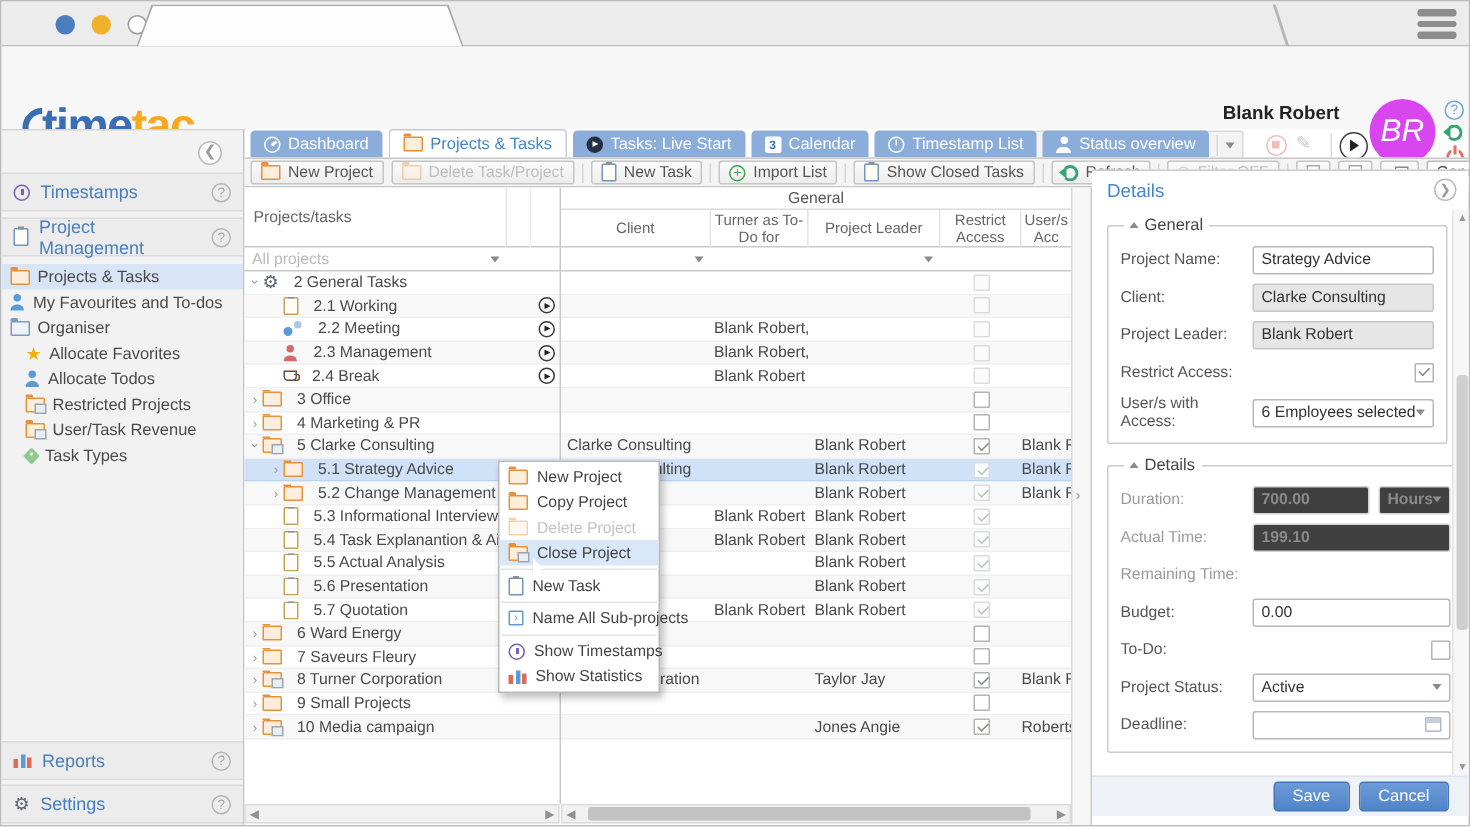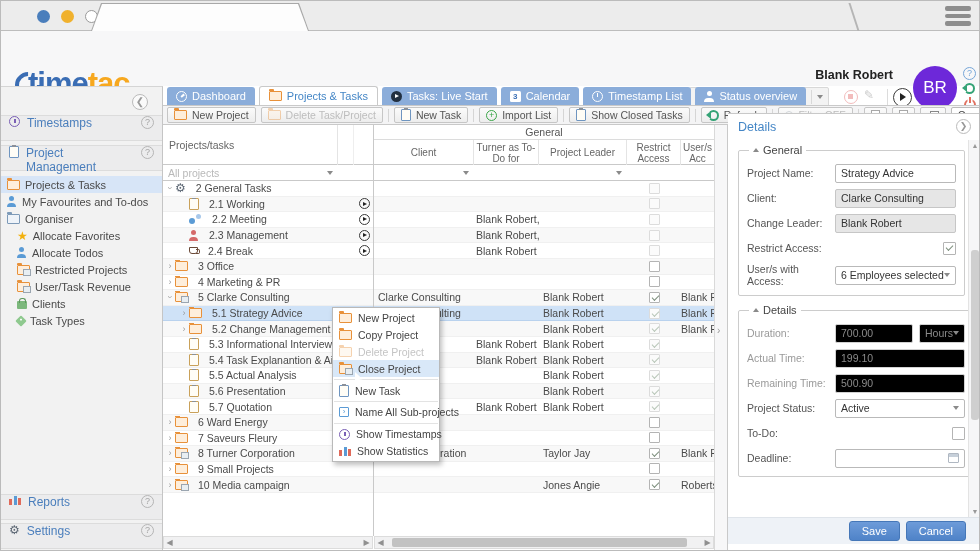--- a/index.html
+++ b/index.html
@@ -35,38 +35,38 @@
   .timerbar .tv { color:#555; padding:0 6px; }
   .car { width:0; height:0; border-left:3.5px solid transparent; border-right:3.5px solid transparent; border-top:4px solid #8a8a8a; }
   .carup { width:0; height:0; border-left:3.5px solid transparent; border-right:3.5px solid transparent; border-bottom:4px solid #8a8a8a; }
   .timerbar .car { margin-right:5px; }
   .stopc { position:absolute; left:843px; top:59px; width:14px; height:14px; border:1.5px solid #f2bcbc; border-radius:50%; }
   .stopc::after { content:""; position:absolute; left:3px; top:3px; width:5px; height:5px; background:#f2bcbc; }
   .pencil { position:absolute; left:863px; top:57px; font-size:12px; color:#c9c9c9; }
   .hsep { position:absolute; left:886px; top:58px; width:1px; height:16px; background:#dcdcdc; }
   .playbtn { position:absolute; left:892px; top:57px; width:19px; height:19px; border:1.5px solid #3c3c3c; border-radius:50%; }
   .playbtn::after { content:""; position:absolute; left:6px; top:4px; border-left:6px solid #222; border-top:4px solid transparent; border-bottom:4px solid transparent; }
-  .avatar { position:absolute; left:912px; top:35px; width:44px; height:44px; border-radius:50%; background:#6d28d9;
-            color:#fff; font-size:17px; display:flex; align-items:center; justify-content:center; }
+  .avatar { position:absolute; left:912px; top:35px; width:44px; height:44px; border-radius:50%; background:#d946ef;
+            color:#fff; font-size:21px; display:flex; align-items:center; justify-content:center;font-style:italic; }
   .helpq { position:absolute; left:962px; top:36px; width:13px; height:13px; border:1.5px solid #76a6d8; border-radius:50%; color:#76a6d8; font-size:9px; text-align:center; line-height:11px; }
   .refr { width:11px; height:11px; border:2px solid #35a376; border-radius:50%; border-left-color:transparent; position:relative; }
   .refr::after { content:""; position:absolute; left:-4px; top:-1px; border-top:4px solid transparent; border-bottom:4px solid transparent; border-right:5px solid #35a376; }
   .hdr-refr { position:absolute; left:963px; top:52px; }
   .pow { position:absolute; left:963px; top:68px; width:12px; height:12px; border:2px solid #e0705f; border-radius:50%; }
   .pow::after { content:""; position:absolute; left:3px; top:-4px; width:2px; height:6px; background:#e0705f; box-shadow:0 0 0 1.5px #fff; }
   .bulbbtn { position:absolute; left:956px; top:82px; width:22px; height:20px; background:#8badda; border-radius:3px; }
   .bulb { position:absolute; left:7px; top:4px; width:8px; height:8px; background:#fff; border-radius:50%; }
   .bulb::after { content:""; position:absolute; left:2px; top:8px; width:4px; height:3px; background:#fff; }
   .pagescroll { position:absolute; right:0; top:100px; width:5px; height:18px; background:#6a9ad8; border-radius:2px; }
 
   
   .sidebar { position:absolute; left:0; top:85px; width:162px; height:466px; background:#f2f2f2; border-right:1px solid #c5c5c5; border-top:1px solid #d5d5d5; }
   .sb-collapse { position:absolute; right:14px; top:7px; width:16px; height:16px; border:1px solid #bbb; border-radius:50%; color:#999; font-size:10px; text-align:center; line-height:14px; background:#fafafa; }
   .sbar { position:absolute; left:0; width:100%; height:26px; background:#ececed; border-top:1px solid #dcdcdc; border-bottom:1px solid #dcdcdc;
-          display:flex; align-items:flex-start; gap:7px; padding:0 8px; color:#4a7ebc; font-size:12px; }
+          display:flex; align-items:center; gap:7px; padding:0 8px; color:#4a7ebc; font-size:12px; }
   .sbar .q { margin-left:auto; }
   .q { width:13px; height:13px; border:1px solid #b5b5b5; border-radius:50%; color:#a5a5a5; font-size:9px; text-align:center; line-height:11px; flex:none; }
   .nav { position:absolute; left:0; top:89px; width:100%; }
   .nav-item { height:17px; display:flex; align-items:center; gap:5px; padding-left:6px; font-size:11px; color:#4a4a4a; }
   .nav-item.ind { padding-left:16px; }
   .nav-item.sel { background:#d7e5f7; }
 
   
   .ic { flex:none; display:inline-block; position:relative; }
   .fold { width:13px; height:10px; border:1px solid #e8913a; background:#feeedb; border-radius:1px; }
@@ -200,21 +200,21 @@
   .p-scroll { position:absolute; left:0; top:26px; right:13px; bottom:27px; overflow:hidden; padding:4px 8px 0 10px; }
   fieldset { border:1px solid #ccc; border-radius:2px; padding:2px 8px 8px; margin-bottom:8px; }
   legend { font-size:11px; color:#444; padding:0 4px; margin-left:2px; display:flex; align-items:center; gap:4px; }
   fieldset.collapsed { border-bottom:none; border-left:none; border-right:none; border-radius:0; padding-bottom:2px; }
   .frow { display:flex; align-items:center; margin-top:5px; min-height:20px; }
   .flab { flex:0 0 88px; font-size:10.5px; color:#555; line-height:12px; }
   .flab.dis { color:#9a9a9a; }
   .inp { flex:1; height:19px; border:1px solid #b9b9b9; border-radius:2px; background:#fff; font-size:10.5px; color:#333;
          display:flex; align-items:center; padding:0 5px; overflow:hidden; white-space:nowrap; }
   .inp.gray { background:#e6e6e6; border-color:#c6c6c6; }
-  .inp.dis { background:#000000; border-color:#d2d2d2; color:#8a8a8a; }
+  .inp.dis { background:#404040; border-color:#d2d2d2; color:#8a8a8a;font-weight:bold; }
   .inp.sel { justify-content:space-between; }
   .calic { width:11px; height:10px; border:1px solid #b0b8c2; border-radius:1px; position:relative; margin-left:auto; }
   .calic::before { content:""; position:absolute; left:0; top:0; width:100%; height:3px; background:#c7d0da; }
   .vscroll { position:absolute; right:0; top:26px; width:13px; bottom:27px; background:#f6f6f7; border-left:1px solid #e3e3e3; }
   .vscroll .ar { position:absolute; left:0; width:100%; text-align:center; font-size:7px; color:#999; }
   .vthumb { position:absolute; left:2px; top:110px; width:8px; height:170px; background:#cfcfcf; border-radius:3px; }
   .p-foot { position:absolute; left:0; bottom:0; width:100%; height:27px; background:#eef2f7; border-top:1px solid #dfe4ea;
             display:flex; align-items:center; justify-content:flex-end; gap:6px; padding:0 15px; }
   .btn { height:20px; padding:0 12px; background:linear-gradient(#6d9bd9,#4f83c8); color:#fff; font-size:11px;
          border:1px solid #4577b8; border-radius:3px; display:flex; align-items:center; }
@@ -301,24 +301,20 @@
         </div>
       <div class="nav-item ind">
           <span class="ic fold badge"></span>
           <span>Restricted Projects</span>
         </div>
       <div class="nav-item ind">
           <span class="ic fold badge"></span>
           <span>User/Task Revenue</span>
         </div>
       <div class="nav-item ind">
-          <span class="ic bag"></span>
-          <span>Clients</span>
-        </div>
-      <div class="nav-item ind">
           <span class="ic tagi"></span>
           <span>Task Types</span>
         </div>
     </div>
     <div class="sbar" style="top:407px">
       <span class="ic chart3"></span>
       <span>Reports</span>
       <span class="q">?</span>
     </div>
     <div class="sbar" style="top:436px">
@@ -832,21 +828,21 @@
           </legend>
         <div class="frow">
             <span class="flab">Project Name:</span>
             <span class="inp">Strategy Advice</span>
           </div>
         <div class="frow">
             <span class="flab">Client:</span>
             <span class="inp gray">Clarke Consulting</span>
           </div>
         <div class="frow">
-            <span class="flab">Change Leader:</span>
+            <span class="flab">Project Leader:</span>
             <span class="inp gray">Blank Robert</span>
           </div>
         <div class="frow">
             <span class="flab">Restrict Access:</span>
             <span class="cb ck" style="margin-left:auto;width:13px;height:13px"></span>
           </div>
         <div class="frow">
             <span class="flab">User/s with Access:</span>
             <span class="inp sel">
               <span>6 Employees selected</span>
@@ -866,34 +862,37 @@
               <span>Hours</span>
               <span class="car"></span>
             </span>
           </div>
         <div class="frow">
             <span class="flab dis">Actual Time:</span>
             <span class="inp dis">199.10</span>
           </div>
         <div class="frow">
             <span class="flab dis">Remaining Time:</span>
-            <span class="inp dis">500.90</span>
+          </div>
+        <div class="frow">
+            <span class="flab">Budget:</span>
+            <span class="inp">0.00</span>
+          </div>
+        <div class="frow">
+            <span class="flab">To-Do:</span>
+            <span class="cb" style="margin-left:auto;width:13px;height:13px"></span>
           </div>
         <div class="frow">
             <span class="flab">Project Status:</span>
             <span class="inp sel">
               <span>Active</span>
               <span class="car"></span>
             </span>
           </div>
         <div class="frow">
-            <span class="flab">To-Do:</span>
-            <span class="cb" style="margin-left:auto;width:13px;height:13px"></span>
-          </div>
-        <div class="frow">
             <span class="flab">Deadline:</span>
             <span class="inp">
               <span></span>
               <span class="calic"></span>
             </span>
           </div>
 
       </fieldset>
 
     </div>

